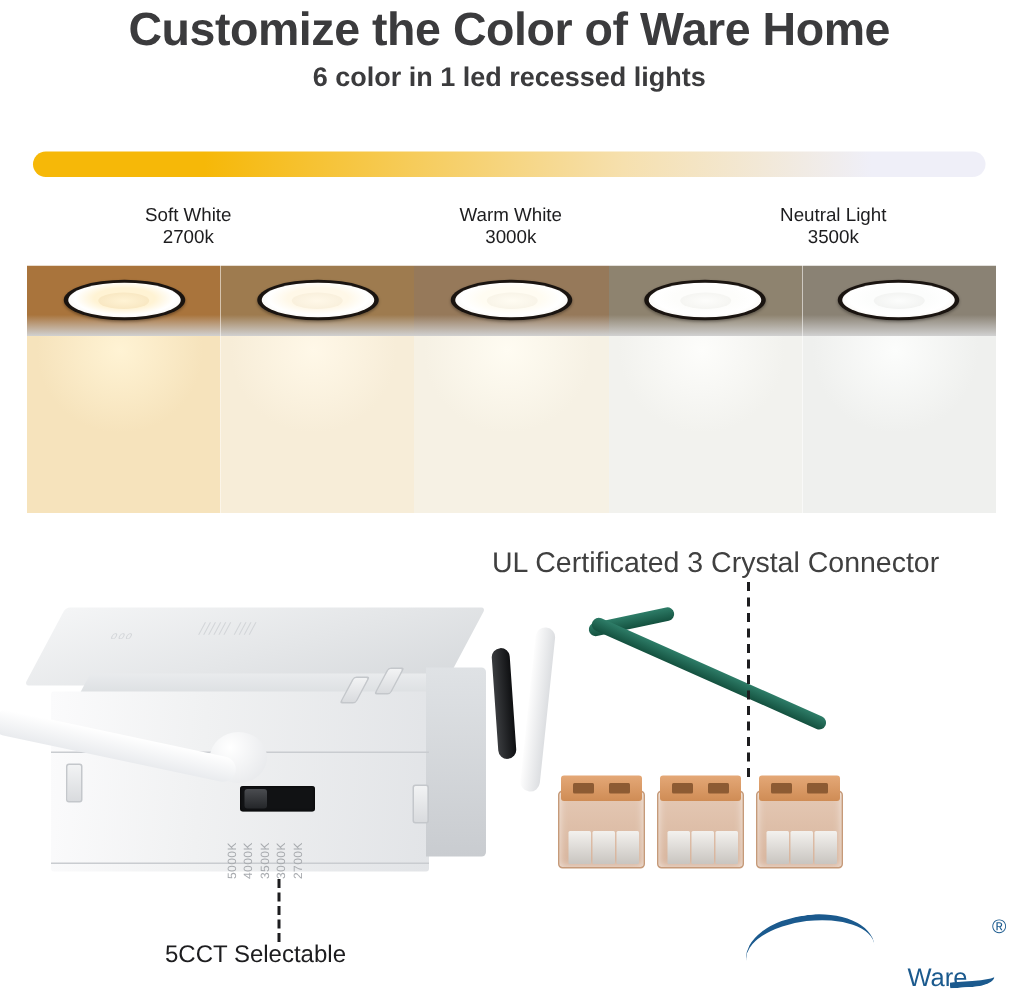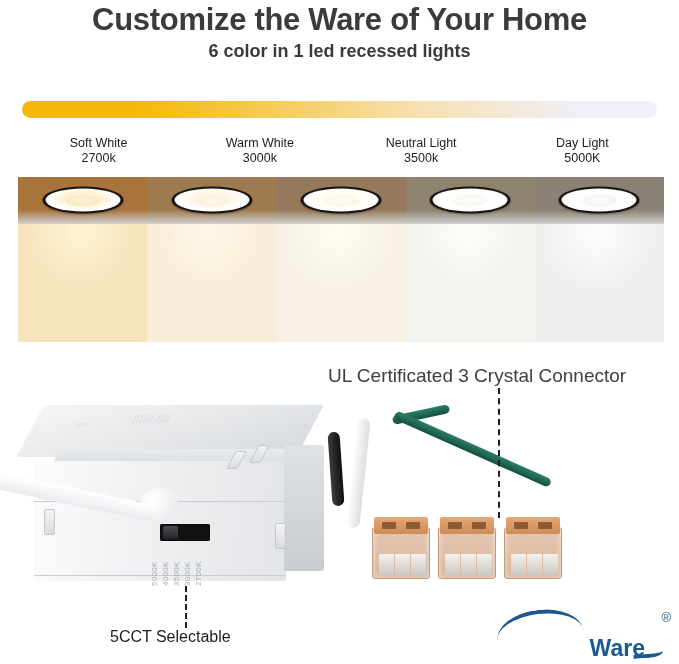--- a/index.html
+++ b/index.html
@@ -262,43 +262,42 @@
     border-top:4px solid #1b5a8e;
     border-radius:60% 60% 0 0 / 100% 100% 0 0;
     transform:rotate(-7deg);
   }
   .logo-reg {
     position:absolute; right:2px; top:2px;
     font-size:13px; color:#1b5a8e;
   }
   .logo-sub {
     position:absolute; right:28px; bottom:0;
-    font-size:23px; font-weight:bold; color:#1b5a8e;
+    font-size:17px; font-weight:normal; color:#1b5a8e;
   }
   .logo-underline{
     position:absolute; right:10px; bottom:4px;
     width:30px; height:12px;
     border-bottom:4px solid #1b5a8e;
     border-radius:0 0 50% 0;
     transform:rotate(-4deg);
   }
 </style>
 </head>
 <body>
 
-<div class="title">Customize the Ware of Your Home</div>
+<div class="title">Customize the Color of Ware Home</div>
 <div class="subtitle">6 color in 1 led recessed lights</div>
 
 <div class="gradient-bar" id="gradient-bar" style="background: linear-gradient(90deg, rgb(246, 184, 8) 0%, rgb(246, 184, 8) 18%, rgb(246, 224, 174) 62%, rgb(239, 239, 248) 88%, rgb(239, 239, 248) 100%);"></div>
 
 <div class="cct-labels" id="cct-labels">
     <div class="cct-label"><span>Soft White</span><span class="k">2700k</span></div>
     <div class="cct-label"><span>Warm White</span><span class="k">3000k</span></div>
     <div class="cct-label"><span>Neutral Light</span><span class="k">3500k</span></div>
-    <div class="cct-label"><span>Day Light</span><span class="k">5000K</span></div>
   </div>
 
 <div class="photo-strip" id="photo-strip">
     <div class="panel">
       <div class="ceiling" style="background: linear-gradient(rgb(169, 116, 60) 0%, rgb(169, 116, 60) 70%, rgba(0, 0, 0, 0.18) 100%);">
         <div class="fixture">
           <div class="trim" style="background: radial-gradient(at 50% 45%, rgb(255, 243, 212) 0%, rgb(255, 243, 212) 38%, rgb(255, 255, 255) 62%, rgb(239, 234, 226) 100%);">
             <div class="inner" style="background: radial-gradient(rgb(255, 243, 212), rgb(246, 227, 188));"></div>
           </div>
         </div>

